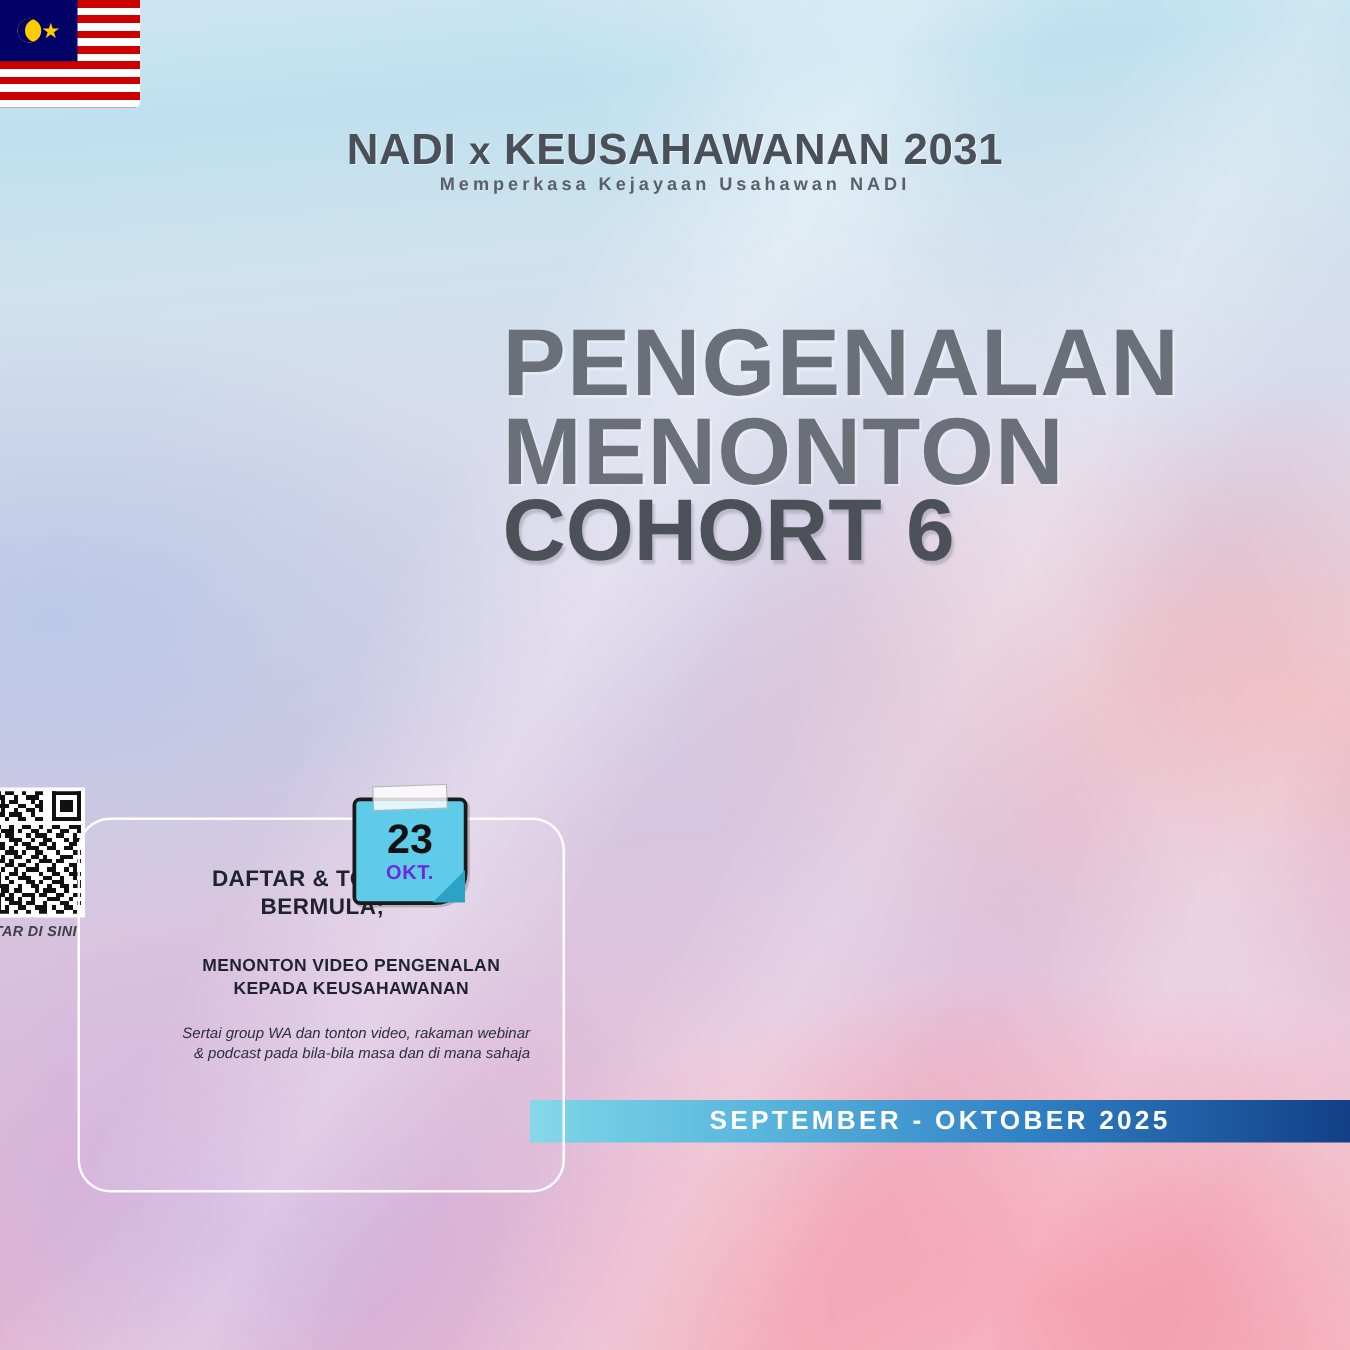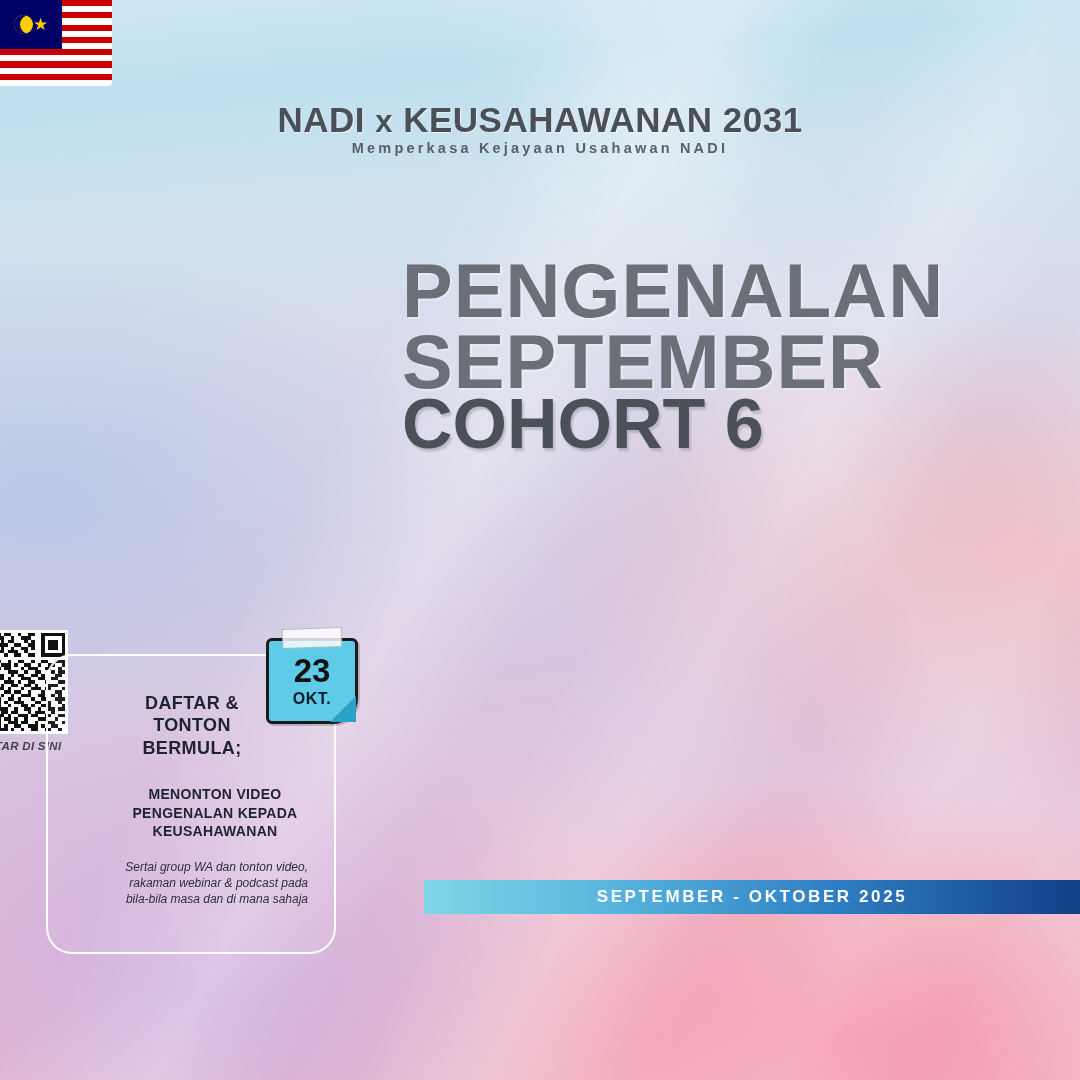--- a/index.html
+++ b/index.html
@@ -144,21 +144,21 @@
   .ribbon {
     position: absolute;
     left: 424px; top: 400px;
     width: 656px; height: 34px;
     background: linear-gradient(to right, #7fd6e8 0%, #59b6dd 28%, #2f7fc4 62%, #123f86 100%);
     display: flex; align-items: center; justify-content: center;
   }
   .ribbon span {
     color: #ffffff;
     font-weight: 800;
-    font-size: 17px;
+    font-size: 21px;
     letter-spacing: 2.6px;
   }
 
   
   .card {
     position: absolute;
     border: 2px solid rgba(255,255,255,0.95);
     border-radius: 26px;
     background: rgba(255,255,255,0.06);
   }
@@ -184,32 +184,32 @@
     background: rgba(255,255,255,0.82);
     border: 1px solid rgba(0,0,0,0.25);
   }
   .note .d {
     margin-top: 13px;
     font-size: 33px; font-weight: 800; color: #111;
     line-height: 1;
   }
   .note .m {
     margin-top: 3px;
-    font-size: 16px; font-weight: 800; color: #0f172a;
+    font-size: 16px; font-weight: 800; color: #6d28d9;
     letter-spacing: 0.5px;
   }
   .note .fold {
     position: absolute; right: -1px; bottom: -1px;
     width: 0; height: 0;
     border-left: 26px solid transparent;
     border-bottom: 26px solid #2ba3c6;
   }
 
   
-  #card-intro { left: 46px; top: 140px; width: 290px; height: 300px; padding-left: 48px; }
+  #card-intro { left: 62px; top: 140px; width: 390px; height: 300px; padding-left: 48px; }
   #card-intro .note { left: 218px; top: -18px; }
   #card-intro .t1 {
     margin-top: 36px;
     font-size: 18px; font-weight: 800; color: #1f2330;
     line-height: 1.25; letter-spacing: 0.4px;
     padding-right: 46px;
   }
   #card-intro .t2 {
     margin-top: 26px;
     font-size: 14px; font-weight: 800; color: #1f2330;
@@ -239,21 +239,21 @@
     <h1>
       <span>NADI</span>
       <span class="x">x</span>
       <span>KEUSAHAWANAN 2031</span>
     </h1>
     <h2>Memperkasa Kejayaan Usahawan NADI</h2>
   </div>
 
   <div class="hero">
     <div class="l1">PENGENALAN</div>
-    <div class="l2">SEPTEMBER</div>
+    <div class="l2">MENONTON</div>
     <div class="l3">COHORT 6</div>
   </div>
 
   <div class="qr-wrap">
     <div class="qr">
       <svg width="98" height="98" viewBox="0 0 29 29" shape-rendering="crispEdges">
         <rect width="29" height="29" fill="#ffffff"></rect>
         <g fill="#111111">
           <rect x="0" y="0" width="7" height="1"></rect>
             <rect x="0" y="6" width="7" height="1"></rect>

